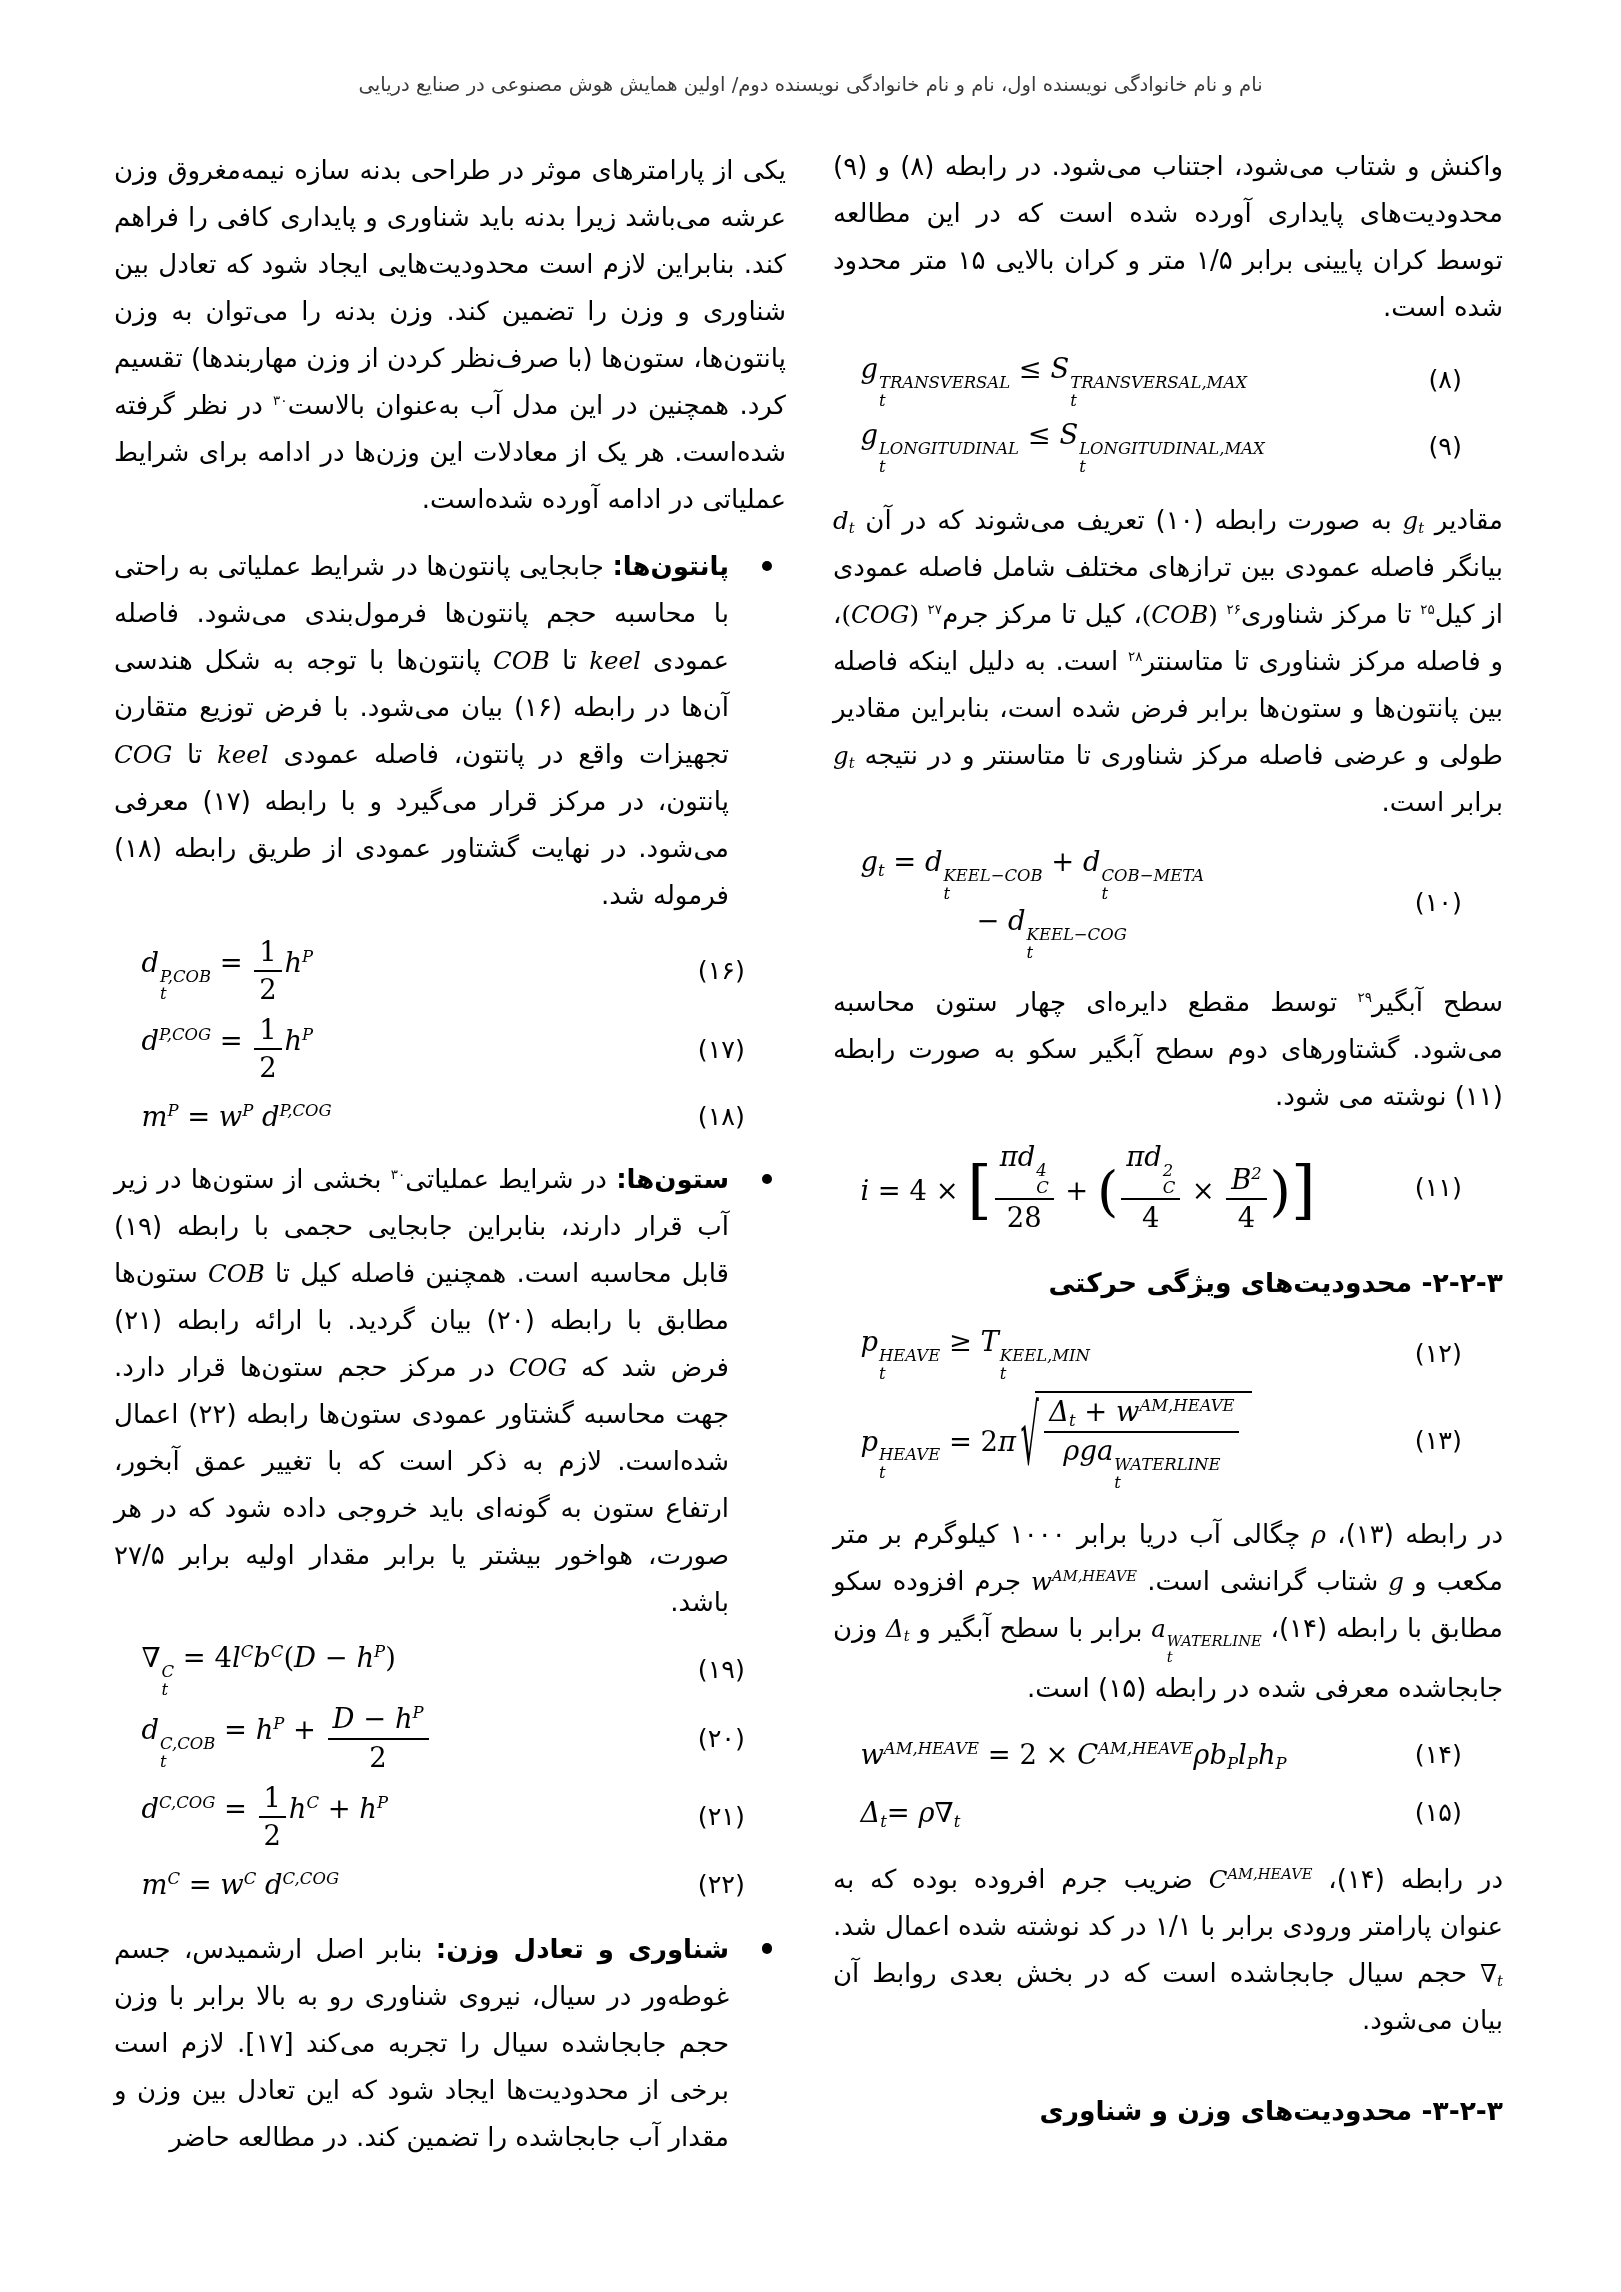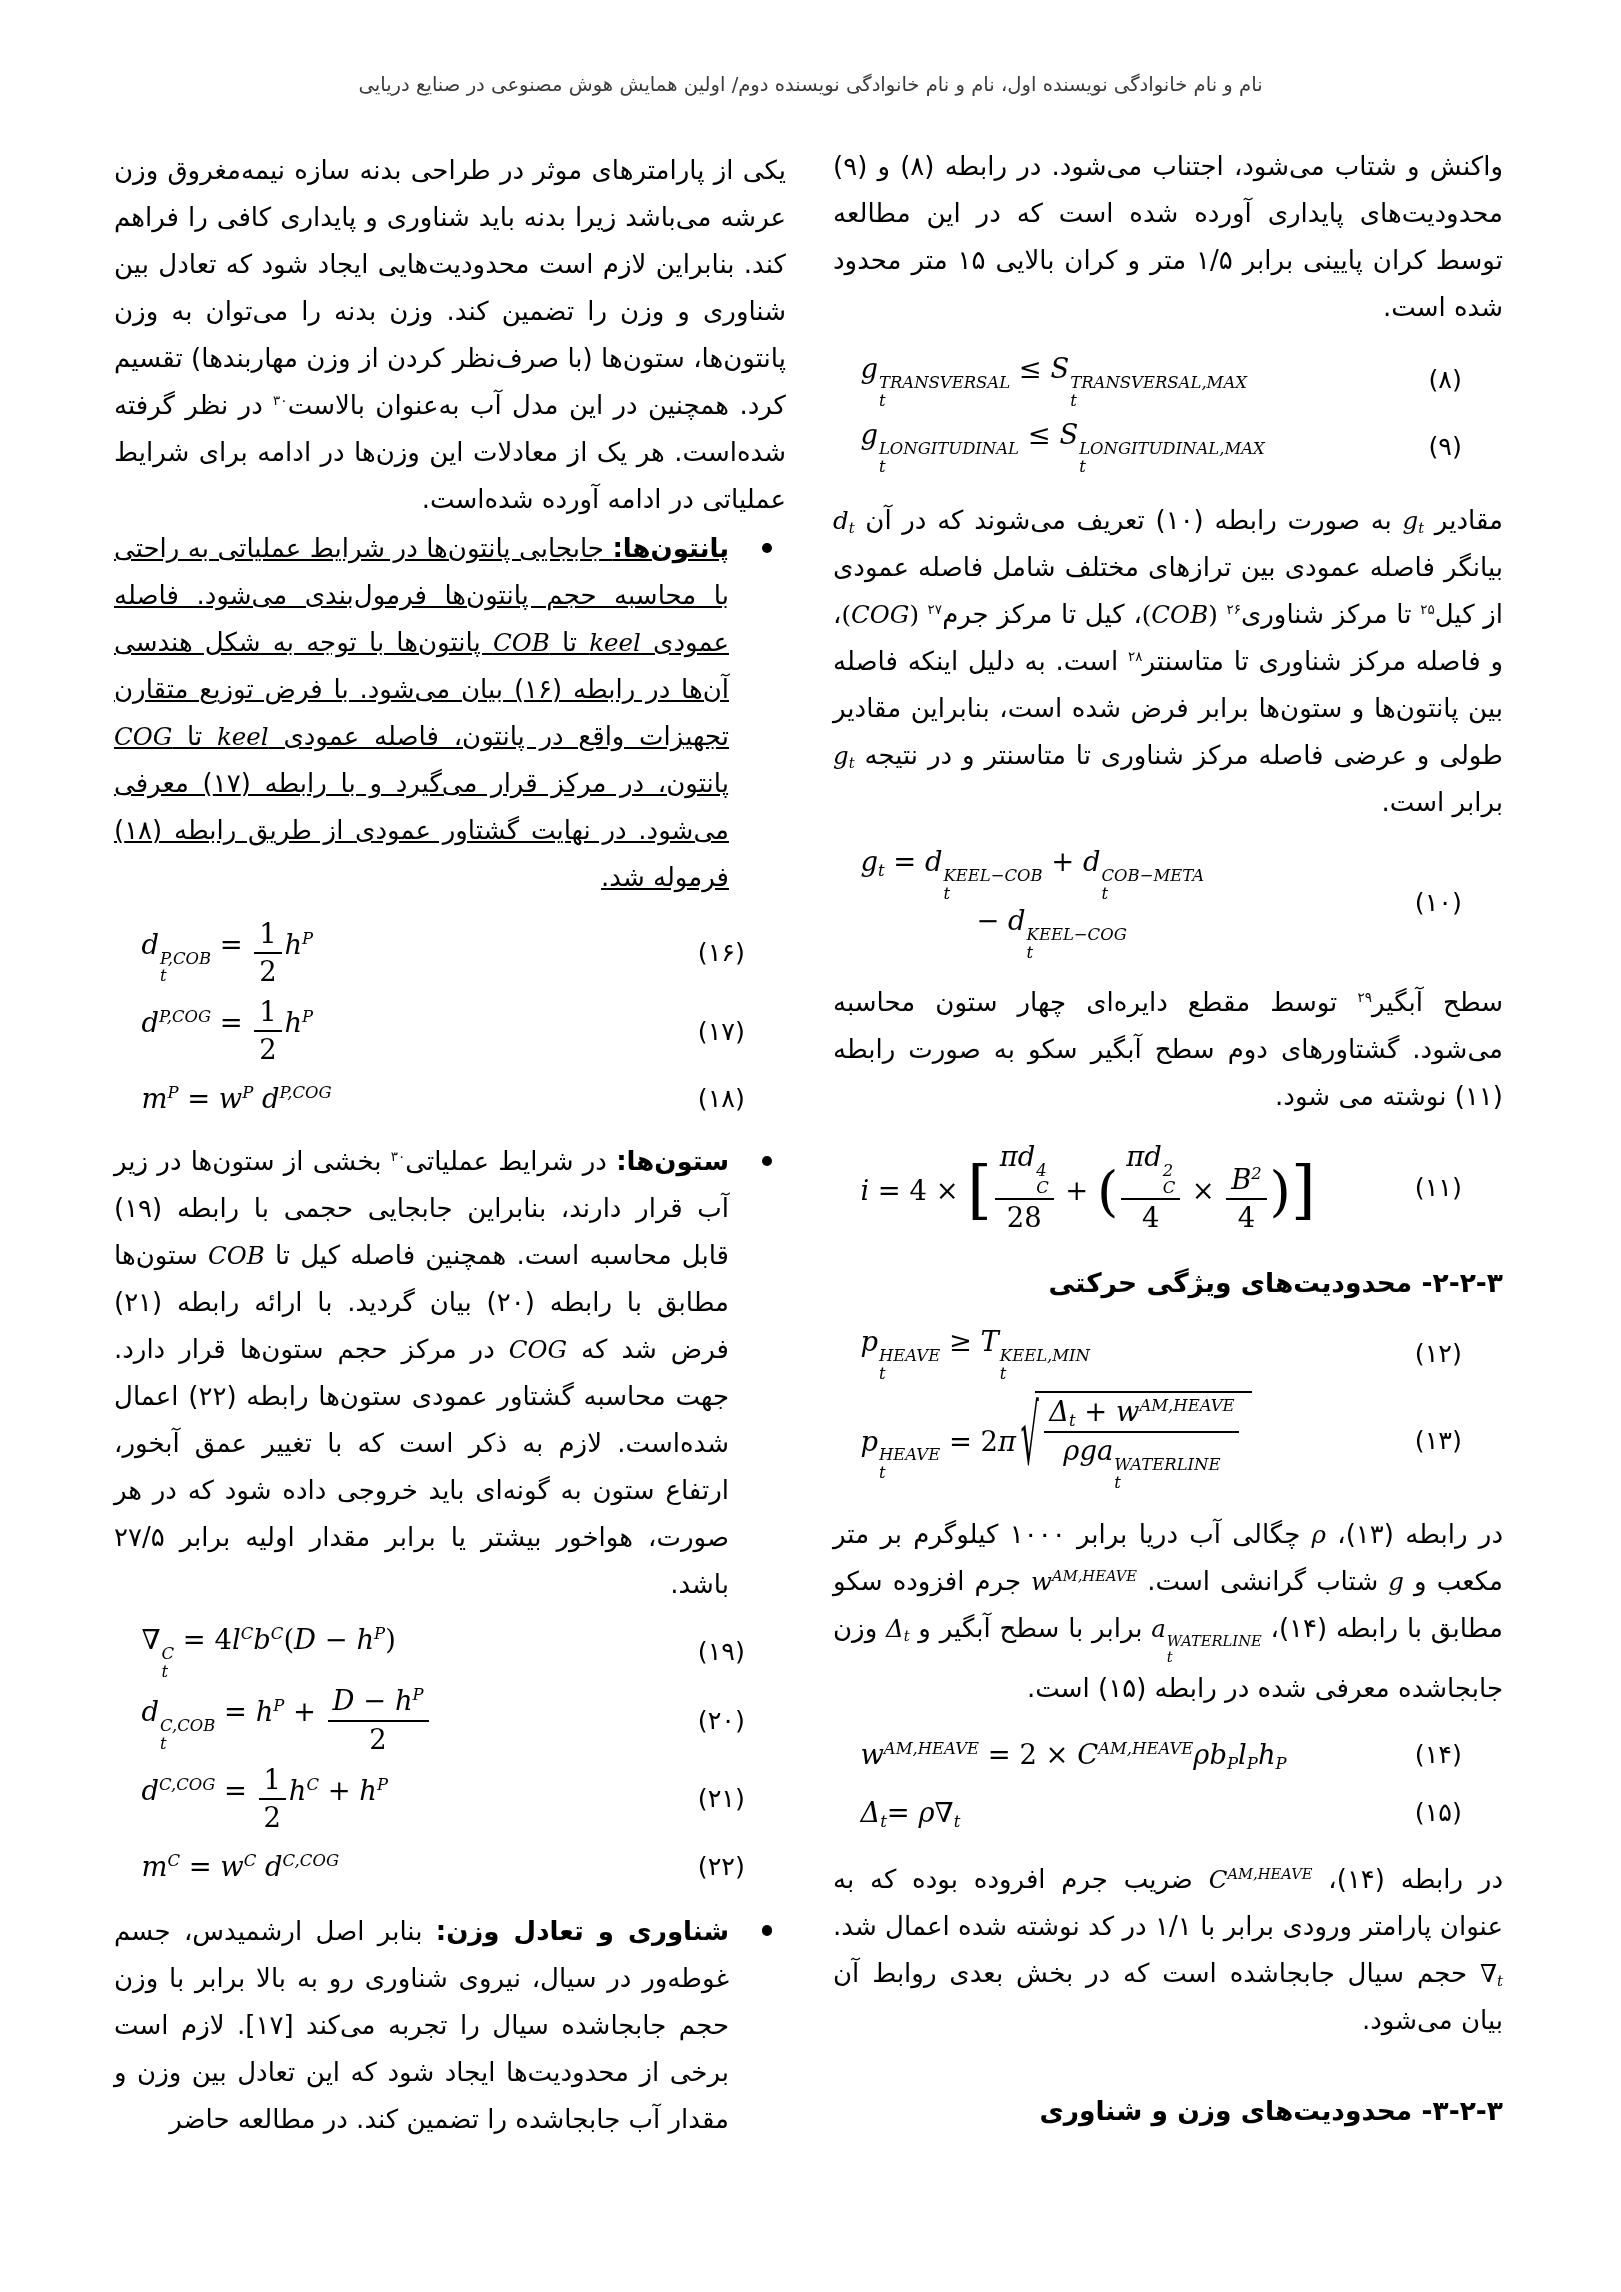--- a/index.html
+++ b/index.html
@@ -144,21 +144,21 @@
         <div class="eqc">
           <div class="eqline"><span class="var">Δ</span><sub class="msub">t</sub><span class="up">= </span><span class="var">ρ∇</span><sub class="msub">t</sub></div>
         </div>
         <div class="eqno">(۱۵)</div>
       </div>
       <div class="para" style="margin-top: 19.6px;">در رابطه (۱۴)، <span class="im" dir="ltr"><span class="var">C</span><sup class="msup">AM,HEAVE</sup></span> ضریب جرم افروده بوده که به عنوان پارامتر ورودی برابر با ۱/۱ در کد نوشته شده اعمال شد. <span class="im" dir="ltr"><span class="var">∇</span><sub class="msub">t</sub></span> حجم سیال جابجاشده است که در بخش بعدی روابط آن بیان می‌شود.</div>
       <div class="h" style="margin-top: 43px;"><span class="hnum">۳-۲-۳-</span><span class="htext"> محدودیت‌های وزن و شناوری</span></div>
     </div>
   <div class="col" id="col-left">
       <div class="para" style="margin-top: 0px;">یکی از پارامترهای موثر در طراحی بدنه سازه نیمه‌مغروق وزن عرشه می‌باشد زیرا بدنه باید شناوری و پایداری کافی را فراهم کند. بنابراین لازم است محدودیت‌هایی ایجاد شود که تعادل بین شناوری و وزن را تضمین کند. وزن بدنه را می‌توان به وزن پانتون‌ها، ستون‌ها (با صرف‌نظر کردن از وزن مهاربندها) تقسیم کرد. همچنین در این مدل آب به‌عنوان بالاست<sup class="fn">۳۰</sup> در نظر گرفته شده‌است. هر یک از معادلات این وزن‌ها در ادامه برای شرایط عملیاتی در ادامه آورده شده‌است.</div>
-      <div class="bullet" style="margin-top: 2px; text-decoration: underline;">
+      <div class="bullet" style="margin-top: 20px;">
         <span class="dot"></span>
         <div class="bbody"><b class="lead">پانتون‌ها:</b> جابجایی پانتون‌ها در شرایط عملیاتی به راحتی با محاسبه حجم پانتون‌ها فرمول‌بندی می‌شود. فاصله عمودی <span class="im" dir="ltr"><span class="var">keel</span></span> تا <span class="im" dir="ltr"><span class="var">COB</span></span> پانتون‌ها با توجه به شکل هندسی آن‌ها در رابطه (۱۶) بیان می‌شود. با فرض توزیع متقارن تجهیزات واقع در پانتون، فاصله عمودی <span class="im" dir="ltr"><span class="var">keel</span></span> تا <span class="im" dir="ltr"><span class="var">COG</span></span> پانتون، در مرکز قرار می‌گیرد و با رابطه (۱۷) معرفی می‌شود. در نهایت گشتاور عمودی از طریق رابطه (۱۸) فرموله شد.</div>
       </div>
       <div class="eqrow" style="margin-top: 15.7px;">
         <div class="eqc">
           <div class="eqline"><span class="var">d</span><span class="ms">
               <span class="a">P,COB</span>
               <span class="b">t</span>
             </span><span class="up"> = </span><span class="frac"><span class="num"><span class="up">1</span></span><span class="den"><span class="up">2</span></span></span><span class="var">h</span><sup class="msup">P</sup></div>
         </div>

